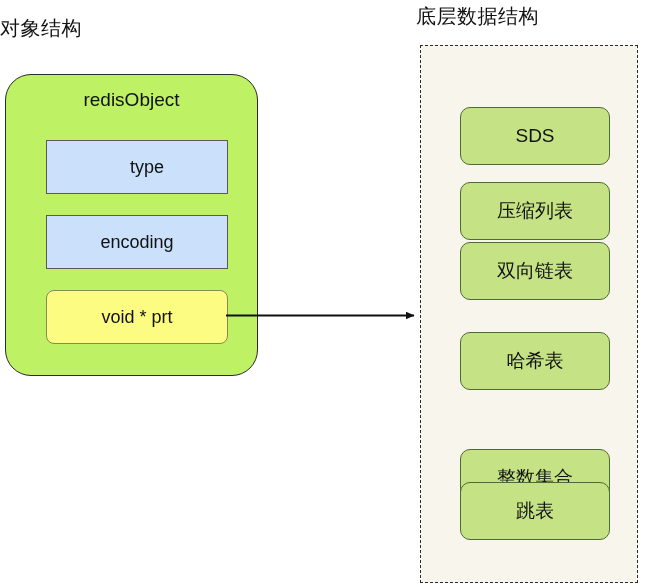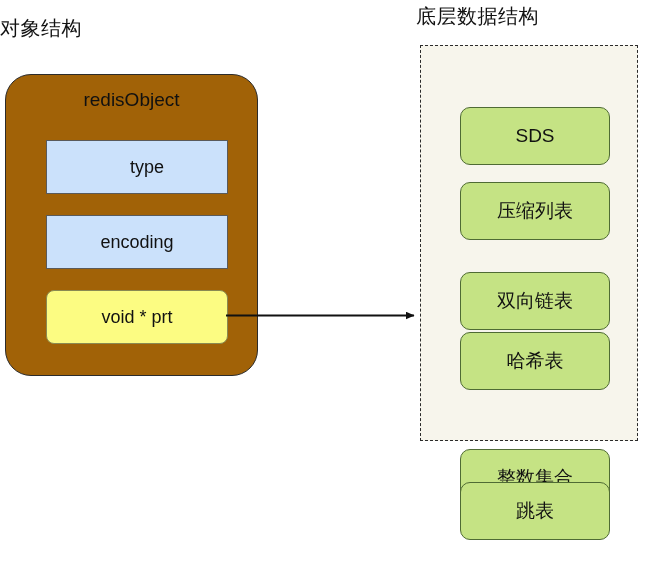--- a/index.html
+++ b/index.html
@@ -43,21 +43,21 @@
     text-align: left;
   }
 
   
   #object-card {
     position: absolute;
     left: 5px;
     top: 74px;
     width: 253px;
     height: 302px;
-    background: #a16207;
+    background: #bef264;
     border: 1.6px solid #2b2b2b;
     border-radius: 26px;
     box-sizing: border-box;
   }
   #object-card-title {
     position: absolute;
     left: 0;
     right: 0;
     top: 14px;
     text-align: center;
@@ -94,21 +94,21 @@
     height: 32px;
     overflow: visible;
   }
 
   
   #ds-panel {
     position: absolute;
     left: 420px;
     top: 45px;
     width: 218px;
-    height: 396px;
+    height: 538px;
     box-sizing: border-box;
     background: #f7f5ec;
     border: 1.7px dashed #2b2b2b;
   }
 
   .ds-list {
     position: absolute;
     left: 0;
     top: 0;
     width: 100%;
@@ -167,21 +167,21 @@
   </svg>
 
   <div id="ds-panel">
     <div class="ds-list" id="ds-list">
         <div class="ds-box" style="top: 61px;">
           <span>SDS</span>
         </div>
         <div class="ds-box" style="top: 136px;">
           <span>压缩列表</span>
         </div>
-        <div class="ds-box" style="top: 226px;">
+        <div class="ds-box" style="top: 196px;">
           <span>双向链表</span>
         </div>
         <div class="ds-box" style="top: 286px;">
           <span>哈希表</span>
         </div>
         <div class="ds-box" style="top: 361px; margin-top: 42px;">
           <span>整数集合</span>
         </div>
         <div class="ds-box" style="top: 436px;">
           <span>跳表</span>

